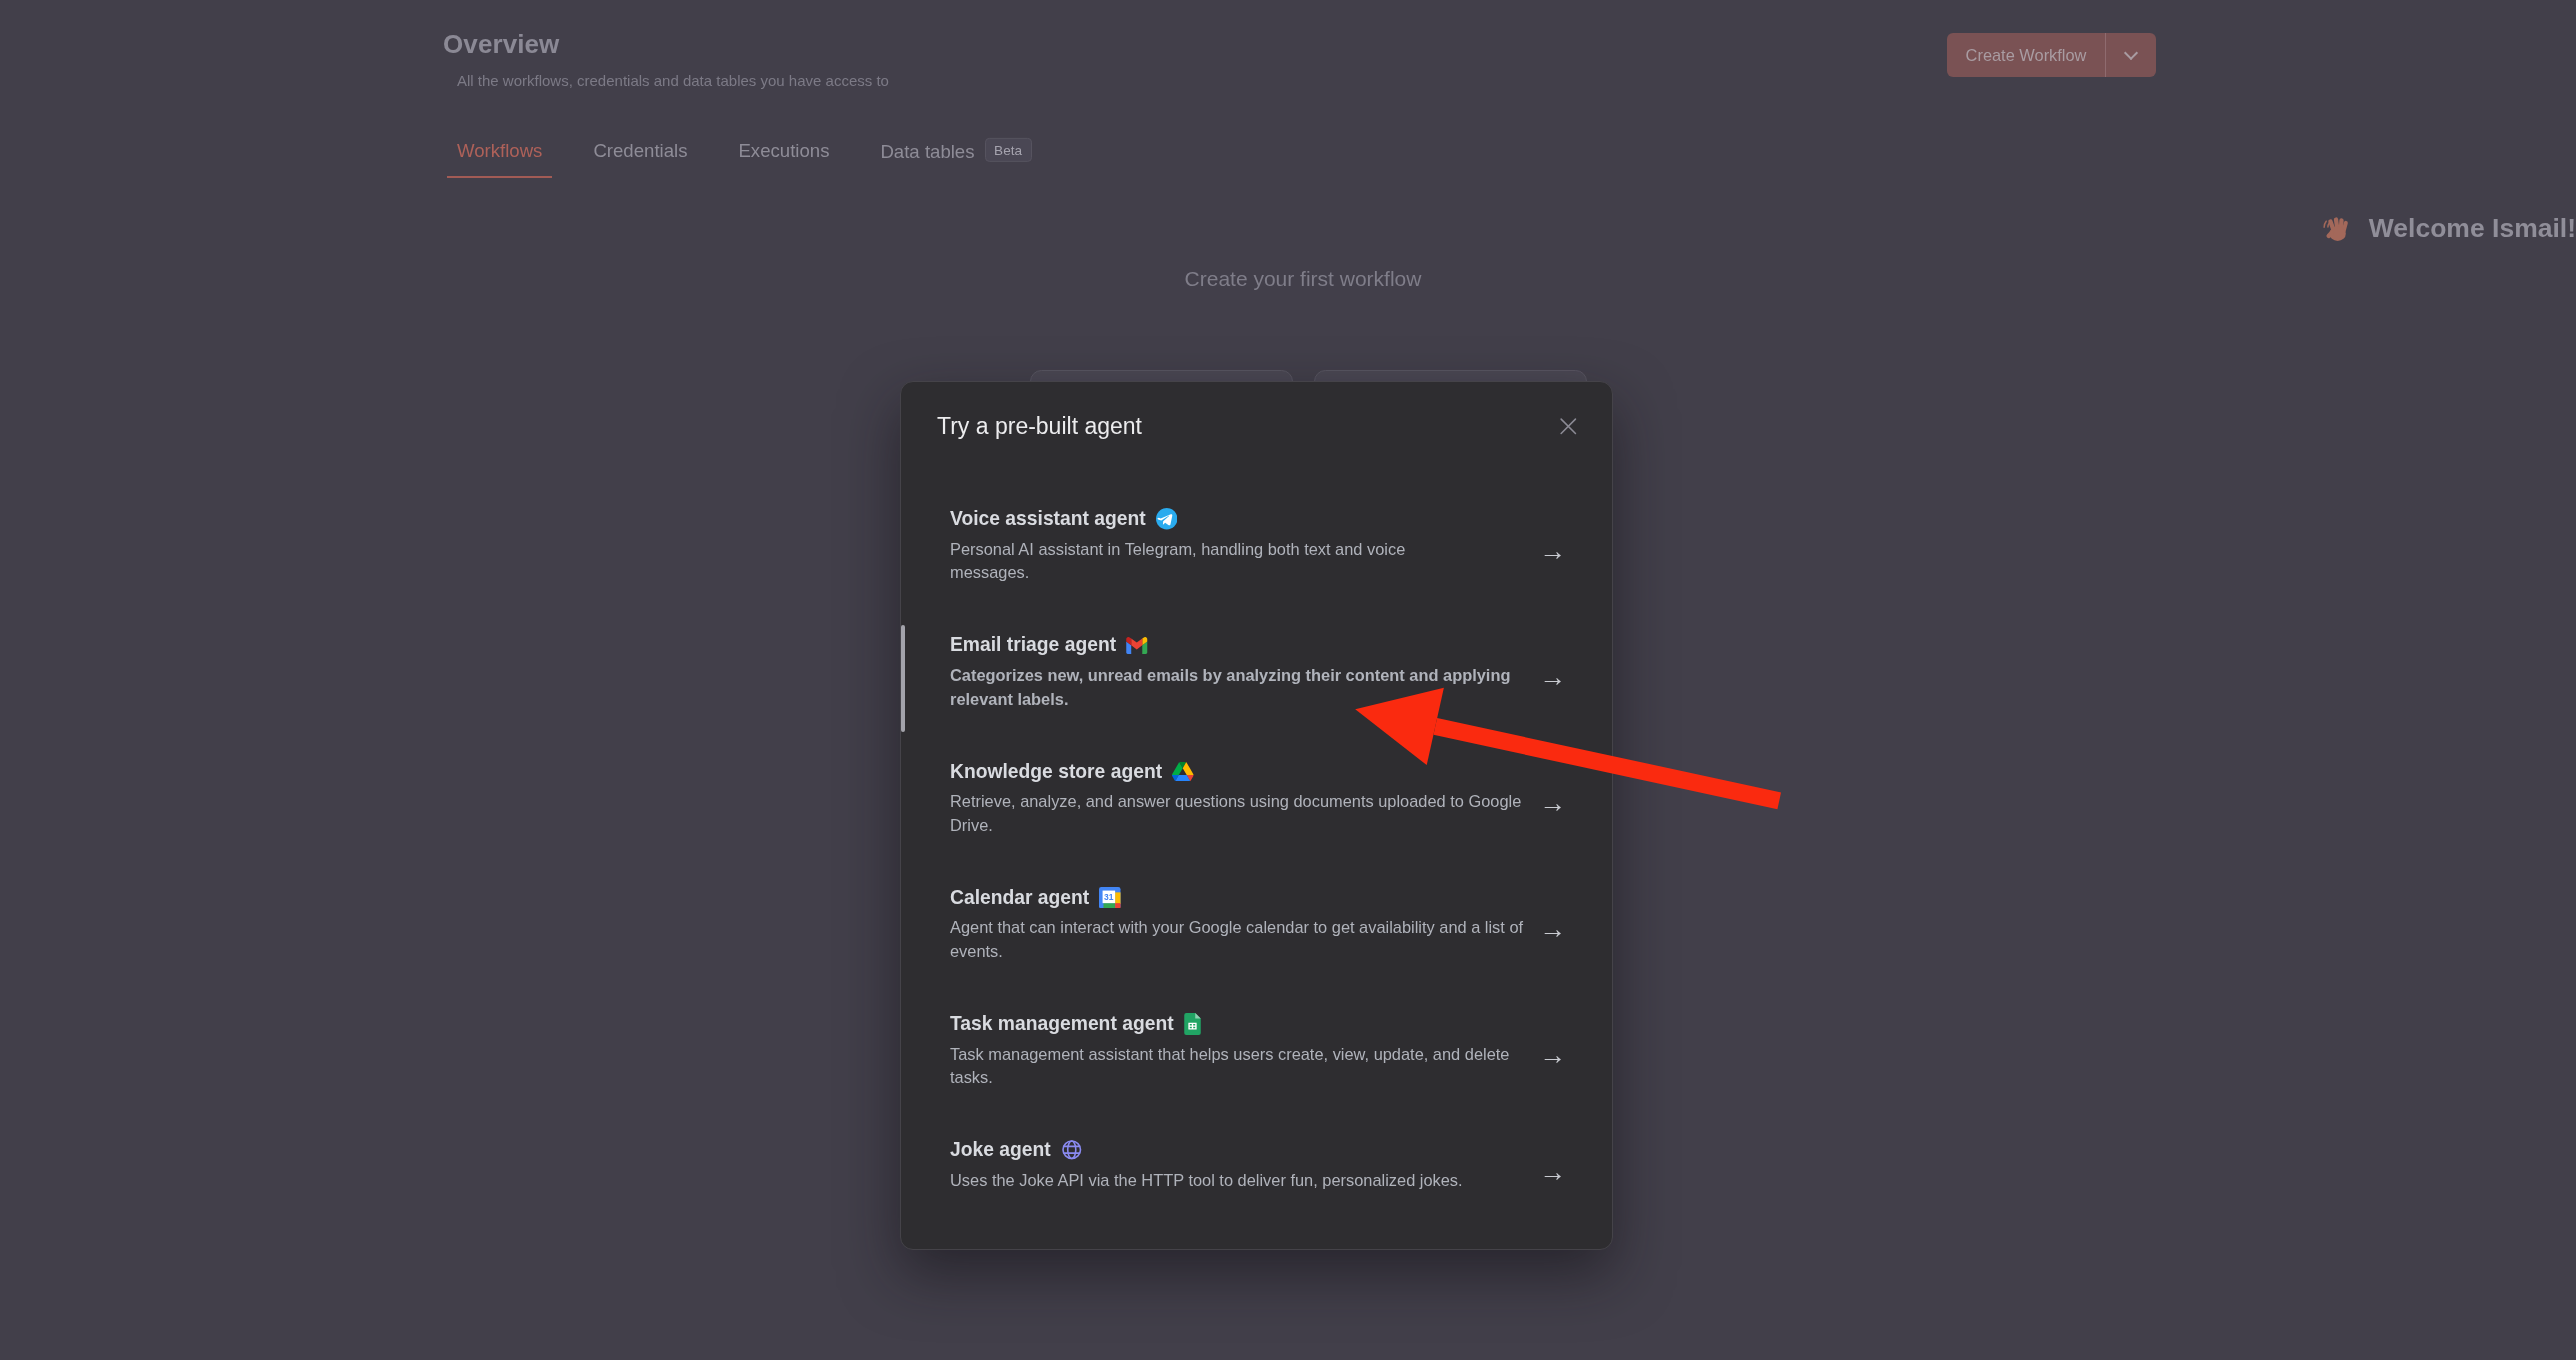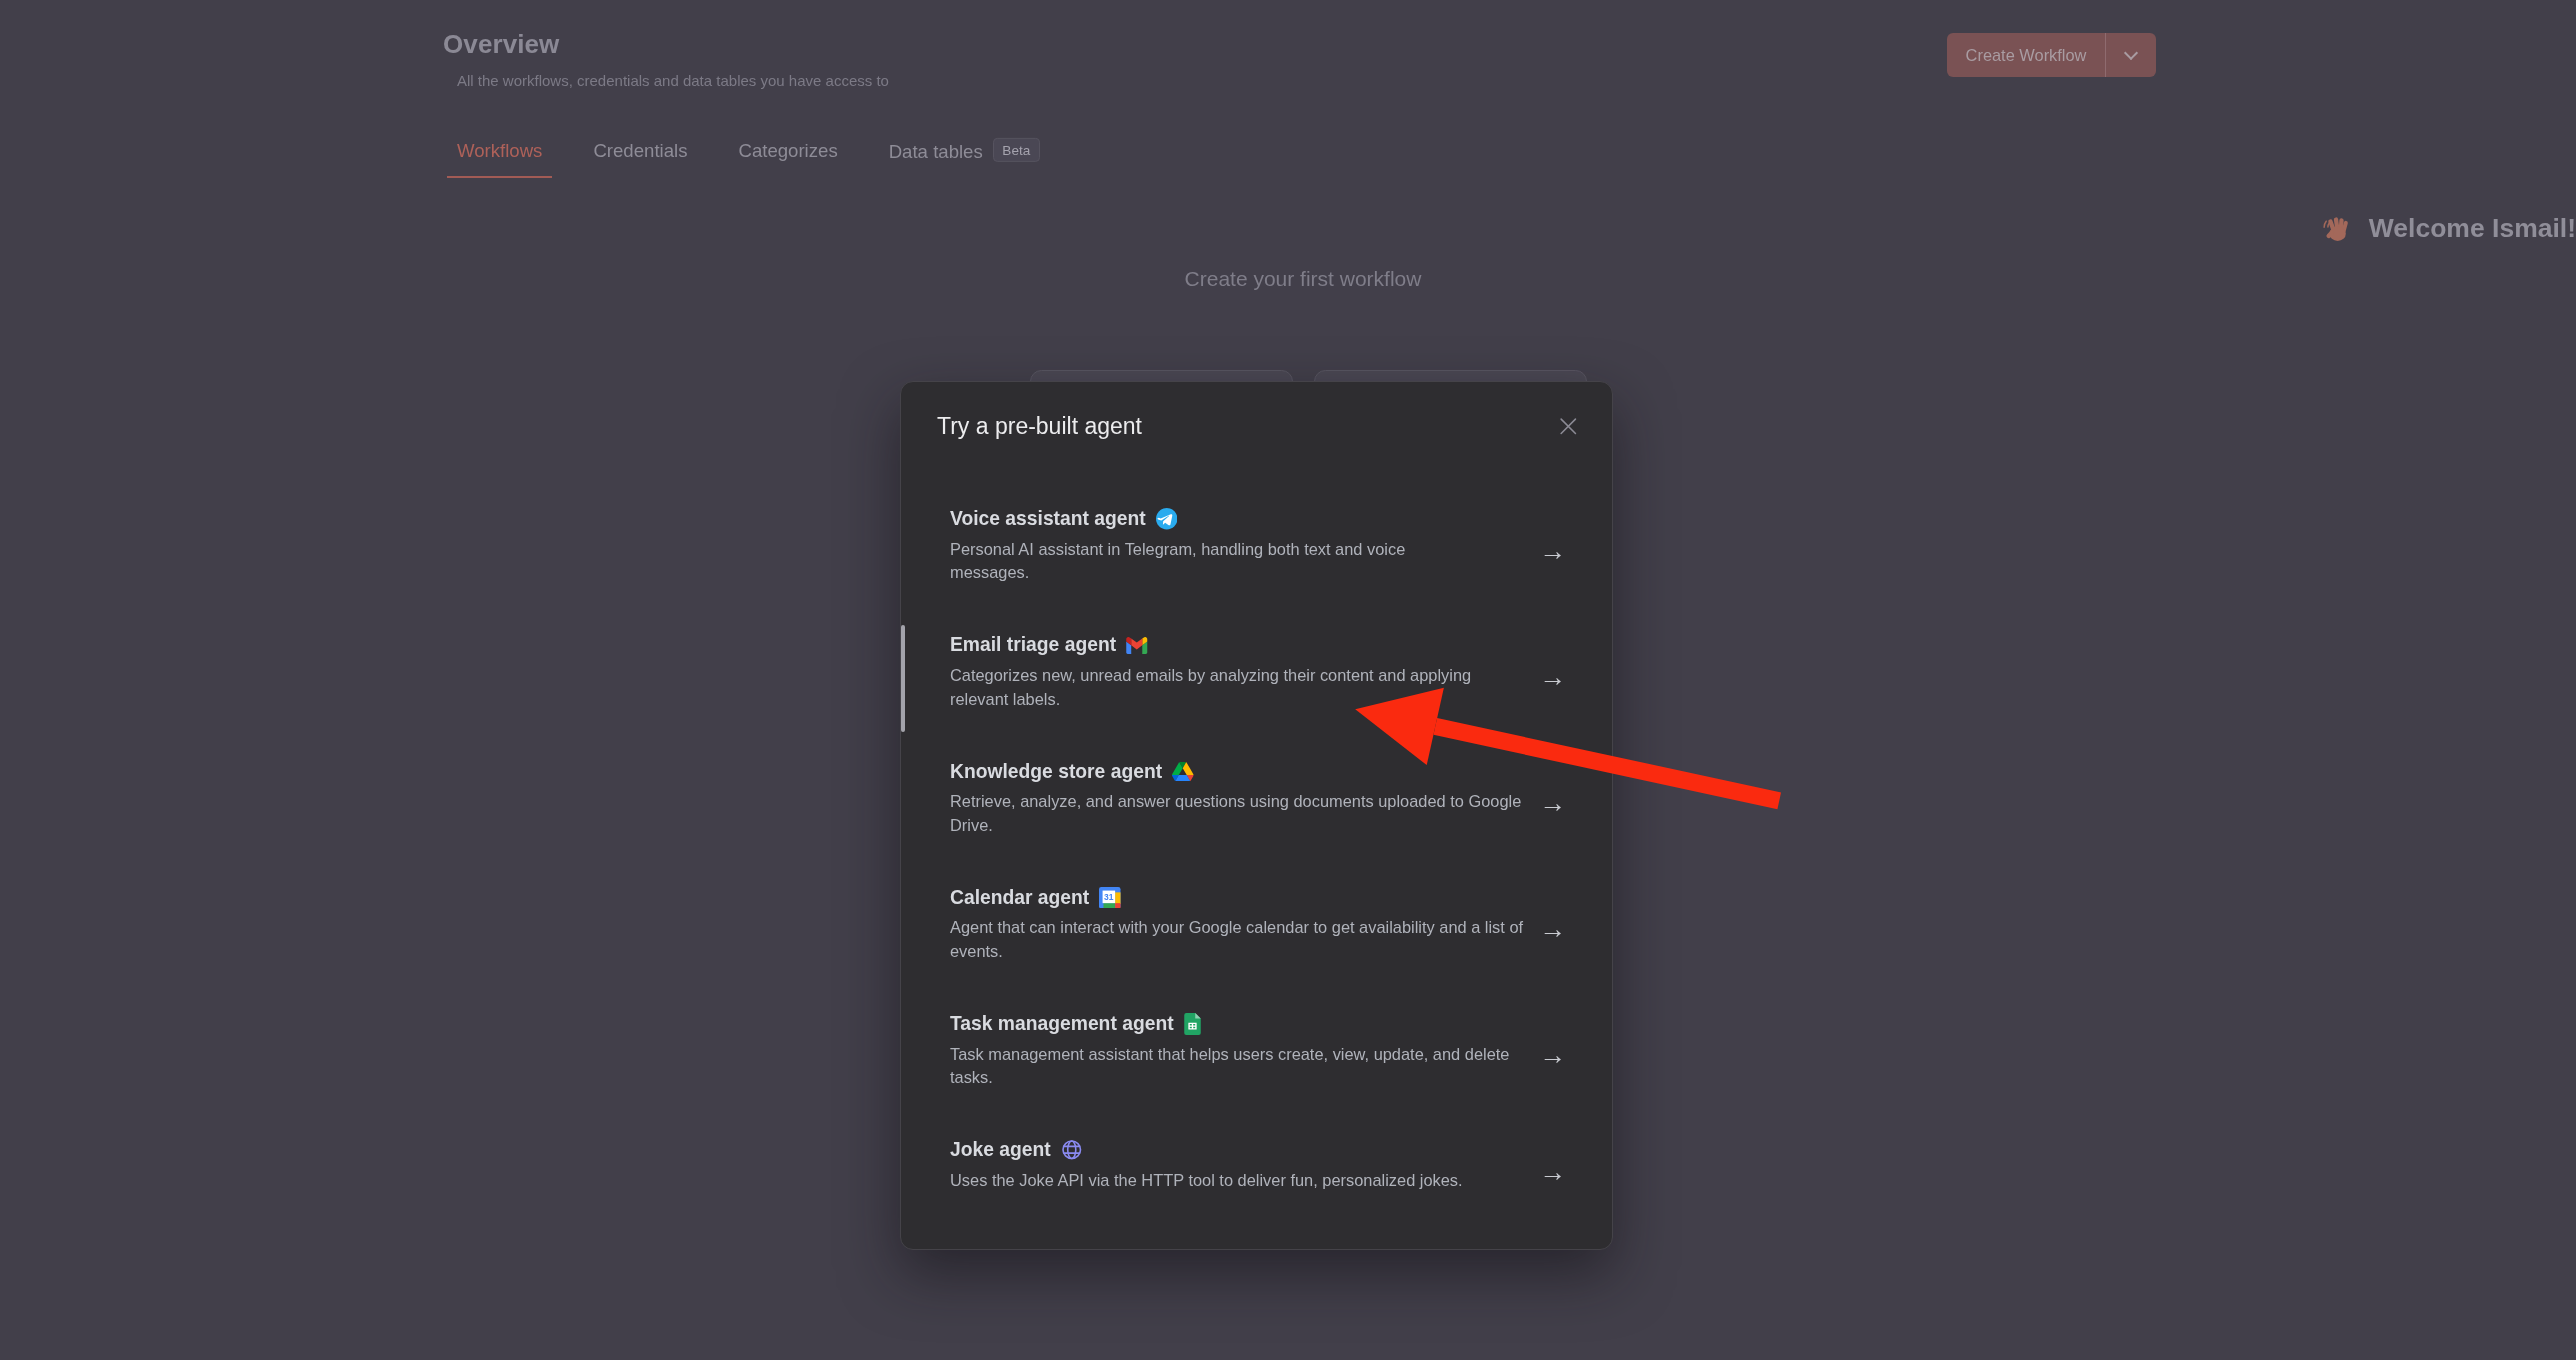--- a/index.html
+++ b/index.html
@@ -44,21 +44,21 @@
     box-shadow:0 24px 57px rgba(18,16,22,.55); }
   .modal-title { position:absolute; left:36px; top:31px; font-size:23px; font-weight:500; color:#ECECEE; }
   .close-btn { position:absolute; right:27px; top:27px; width:34px; height:34px; display:flex; align-items:center; justify-content:center; cursor:pointer; }
 
   .agent-list { position:absolute; left:36px; top:117px; right:36px; }
   .agent-item { position:relative; padding:7.2px 50px 21.5px 13px; margin-bottom:18.6px; cursor:pointer; }
   .agent-title-row { display:flex; align-items:center; gap:10px; height:26px; margin-bottom:5.7px; }
   .agent-title { font-size:19.3px; font-weight:600; color:#D9DBE0; }
   .agent-desc { font-size:16.4px; line-height:23.6px; color:#B0B3BB; }
   .d0 .agent-desc { max-width:529px; }
-  .d1 .agent-desc { max-width:601px; }
+  .d1 .agent-desc { max-width:601px;font-weight:bold; }
   .d2 .agent-desc { max-width:572px; }
   .d3 .agent-desc { max-width:608px; }
   .d4 .agent-desc { max-width:572px; }
   .d5 .agent-desc { max-width:644px; }
   .agent-arrow { position:absolute; right:10px; top:50%; transform:translateY(-54%);
     font-size:27px; color:#C9CBD1; font-weight:400; }
   .agent-item.one-line .agent-arrow { transform:translateY(-50%); }
 
   .indicator-bar { position:absolute; left:0; top:243px; width:4.3px; height:107px; background:#A3A3AB; border-radius:2.1px; z-index:12; }
 
@@ -76,21 +76,21 @@
   <div class="main">Create Workflow</div>
   <div class="divider"></div>
   <div class="caret-box">
     <span class="chevron-down"></span>
   </div>
 </div>
 
 <nav class="tabs">
   <div class="tab active">Workflows</div>
   <div class="tab">Credentials</div>
-  <div class="tab">Categorizes</div>
+  <div class="tab">Executions</div>
   <div class="tab">
     <span>Data tables</span>
     <span class="badge">Beta</span>
   </div>
 </nav>
 
 <div class="welcome-wrap">
   <div class="welcome-line1">
     <svg class="wave" width="31" height="31" viewBox="0 0 36 36">
       <g fill="#A3685A">

